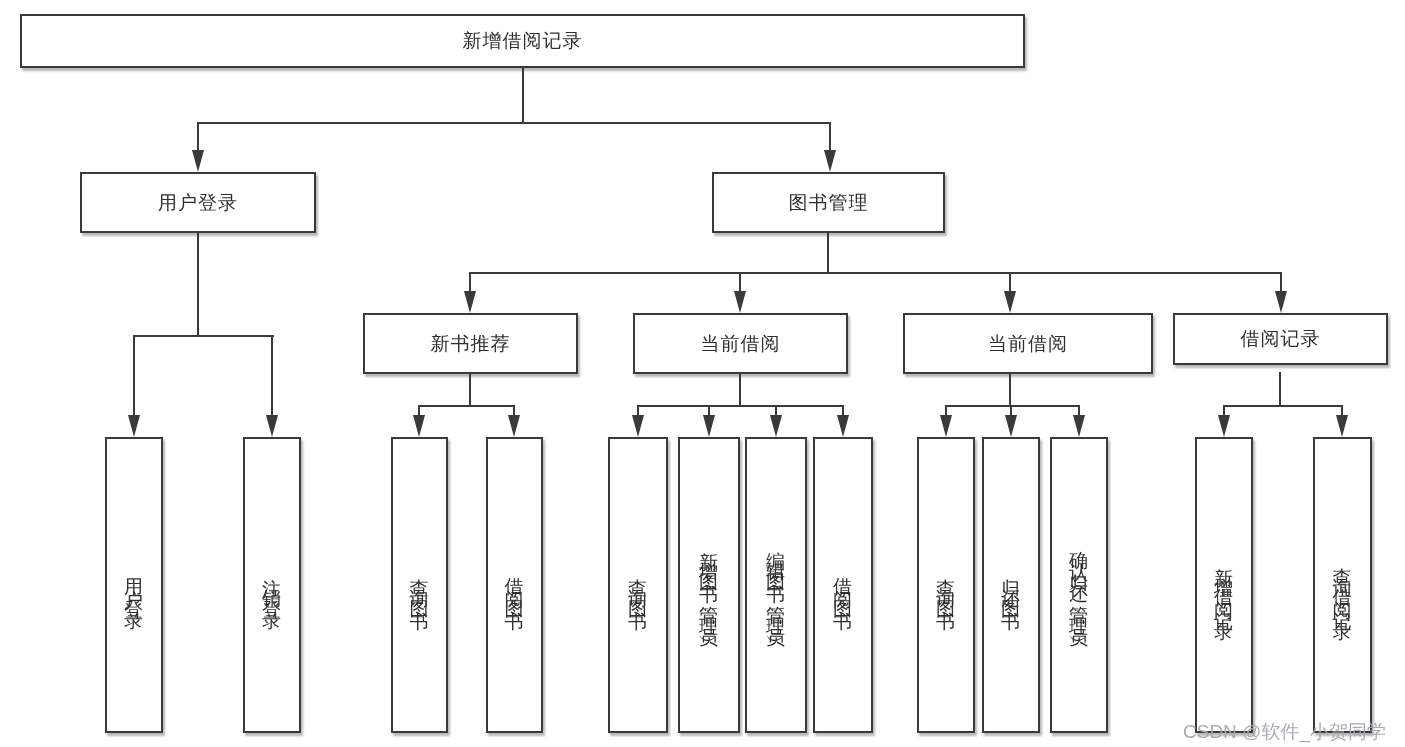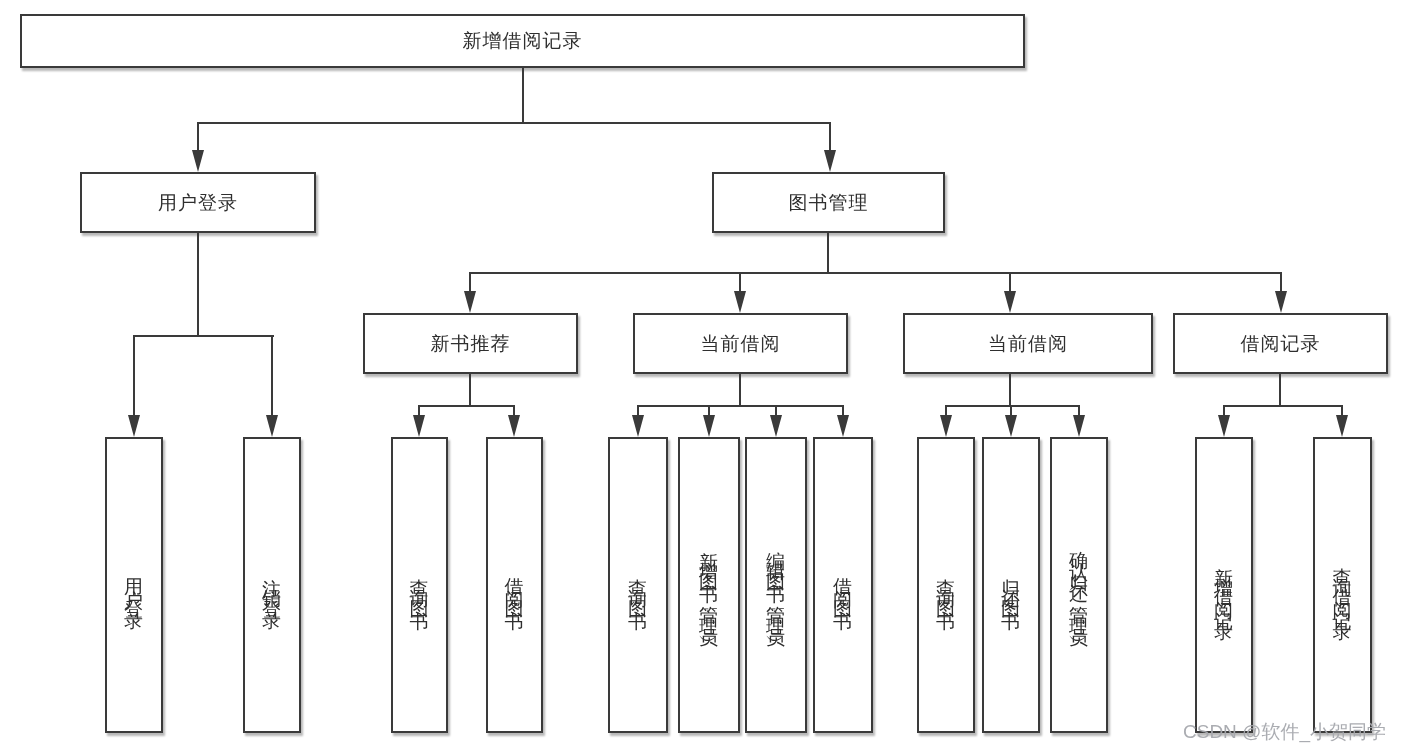--- a/index.html
+++ b/index.html
@@ -96,21 +96,21 @@
 
   <div class="box" style="left:363px; top:313px; width:215px; height:61px;">
     <span>新书推荐</span>
   </div>
   <div class="box" style="left:633px; top:313px; width:215px; height:61px;">
     <span>当前借阅</span>
   </div>
   <div class="box" style="left:903px; top:313px; width:250px; height:61px;">
     <span>当前借阅</span>
   </div>
-  <div class="box" style="left:1173px; top:313px; width:215px; height:61px;">
+  <div class="box" style="left:1173px; top:313px; width:215px; height:52px;">
     <span>借阅记录</span>
   </div>
 
   <div class="line" style="left:469px; top:372px; width:2px; height:35px;"></div>
   <div class="line" style="left:418px; top:405px; width:97px; height:2px;"></div>
   <div class="line" style="left:418px; top:405px; width:2px; height:14px;"></div>
   <div class="arrowhead" style="left:413px; top:415px;"></div>
   <div class="line" style="left:513px; top:405px; width:2px; height:14px;"></div>
   <div class="arrowhead" style="left:508px; top:415px;"></div>
 

